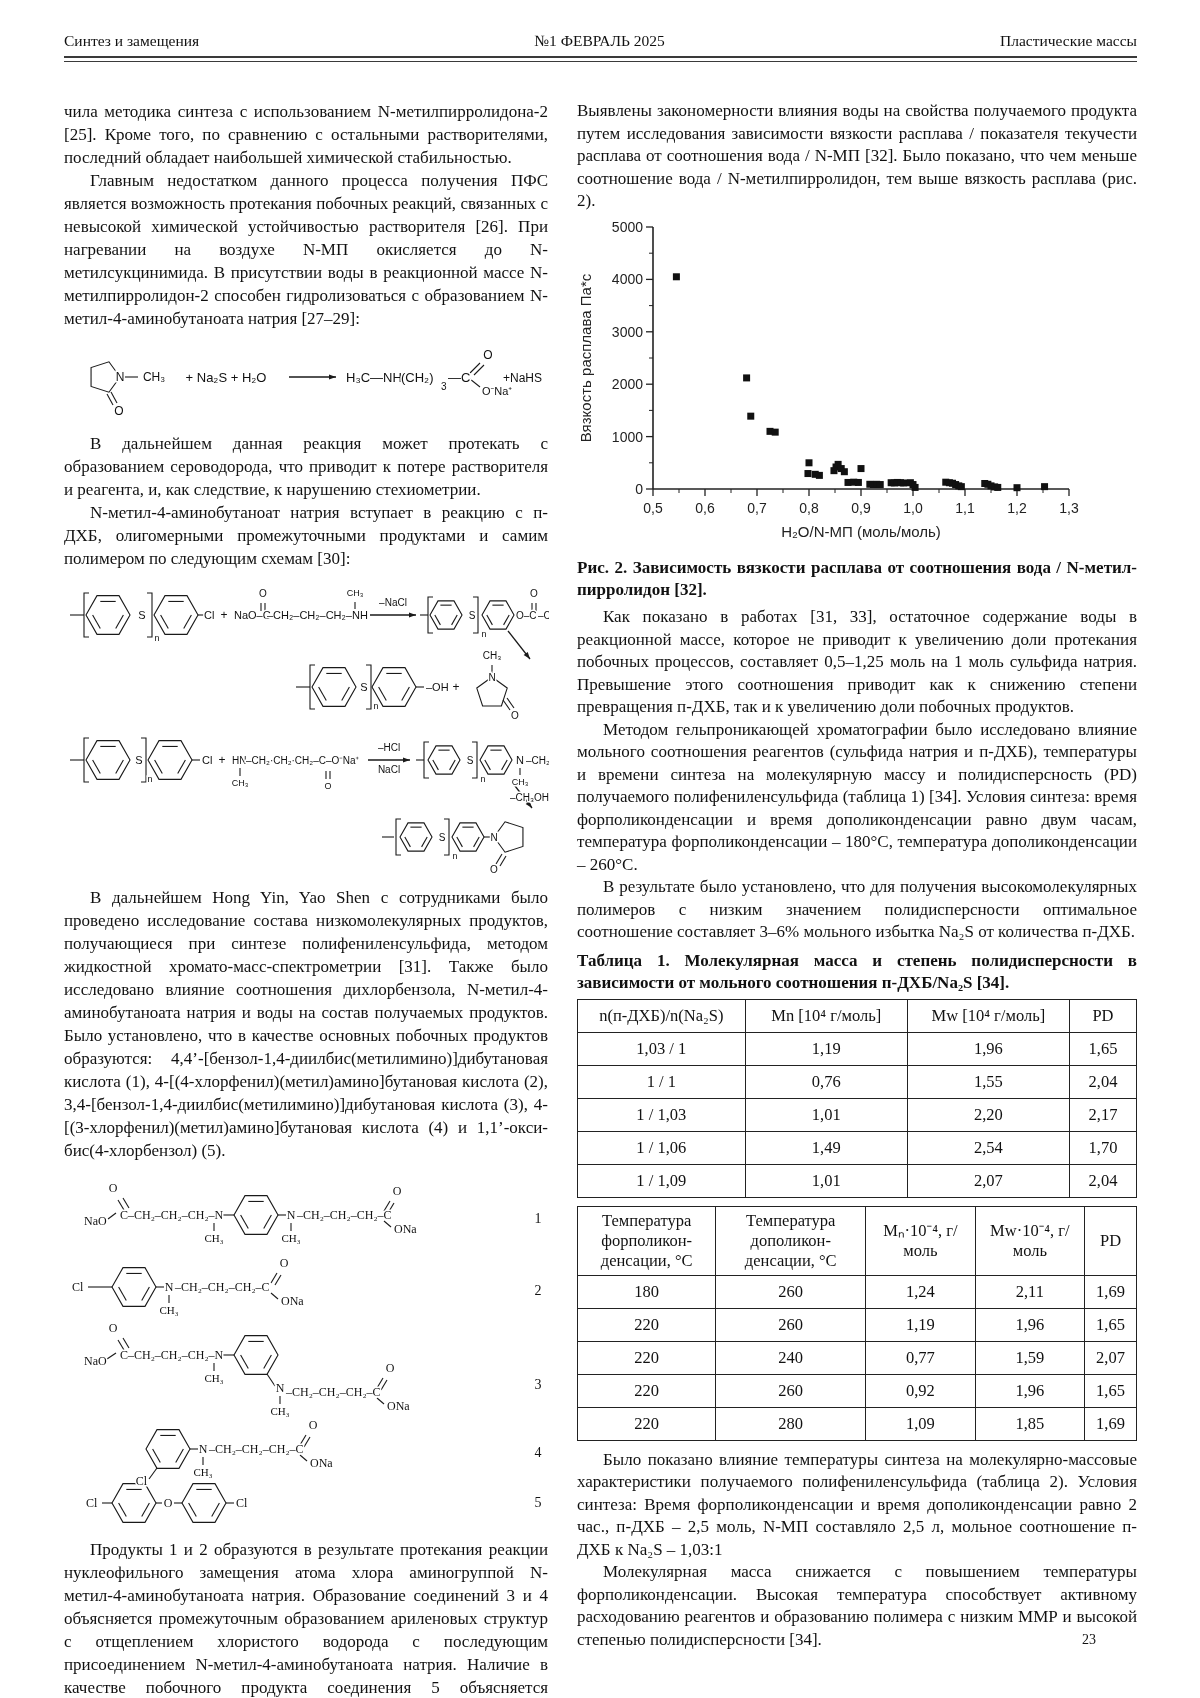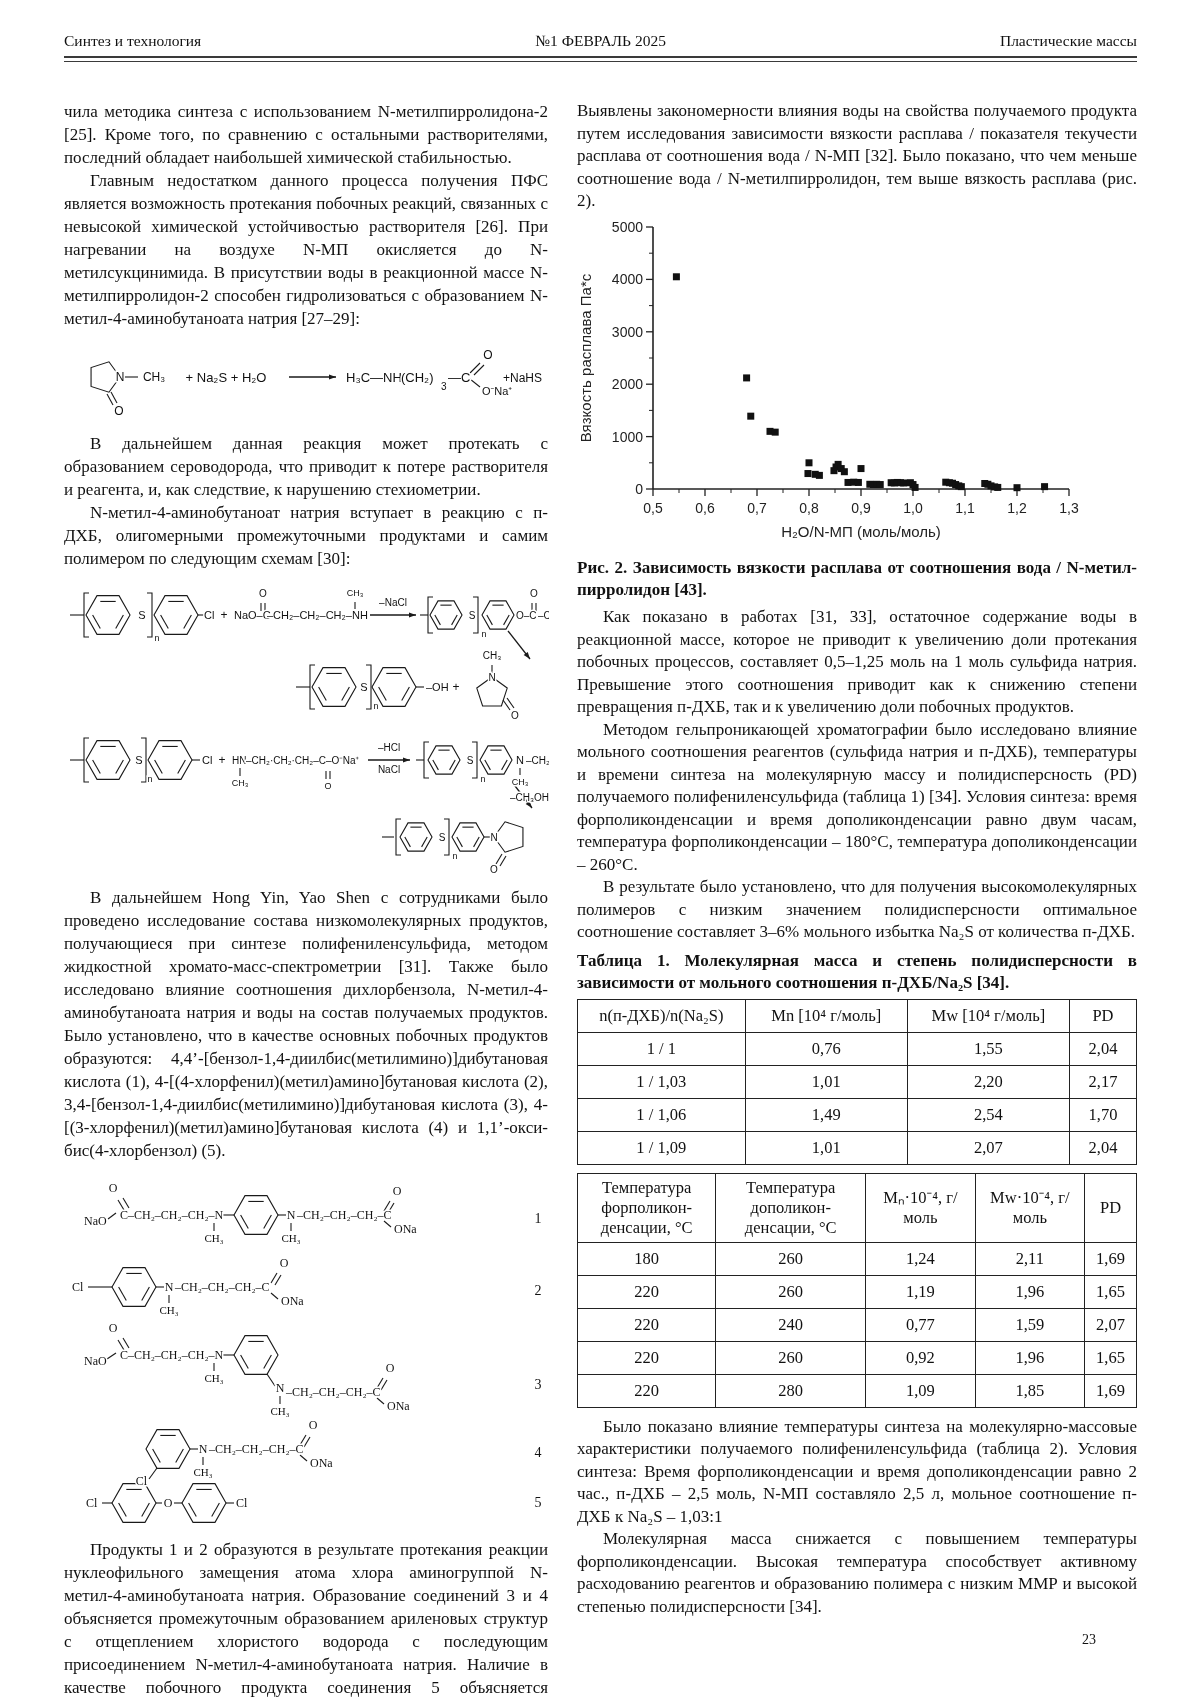--- a/index.html
+++ b/index.html
@@ -26,21 +26,21 @@
   .t2 th{padding:4px 4px;}
   .chartwrap{margin:2px 0 0 -4px;}
   .pageno{position:absolute;left:1082px;top:1632px;font-size:14px;}
 </style>
 </head>
 <body>
 
 <div class="page">
 
   <div class="hdr">
-    <span>Синтез и технология</span>
+    <span>Синтез и замещения</span>
     <span>№1  ФЕВРАЛЬ  2025</span>
     <span>Пластические массы</span>
   </div>
   <div class="rule"></div>
 
   <div class="col lc">
     <p class="noind">чила методика синтеза с использованием N-метилпирролидона-2 [25]. Кроме того, по сравнению с остальными растворителями, последний обладает наибольшей химической стабильностью.</p>
     <p>Главным недостатком данного процесса получения ПФС является возможность протекания побочных реакций, связанных с невысокой химической устойчивостью растворителя [26]. При нагревании на воздухе N-МП окисляется до N-метилсукцинимида. В присутствии воды в реакционной массе N-метилпирролидон-2 способен гидролизоваться с образованием N-метил-4-аминобутаноата натрия [27–29]:</p>
     <div class="scheme"><svg viewBox="0 0 480 86" width="480" height="86">
           <polygon points="56,42 44.94427190999916,26.78309573927754 27.05572809000084,32.595435963320426 27.05572809000084,51.40456403667957 44.94427190999916,57.21690426072246" fill="none" stroke="#1a1a1a" stroke-width="1.1"></polygon>
@@ -394,37 +394,43 @@
           <rect x="408.25999999999993" y="264.998" width="7" height="7" fill="#111111"></rect>
           <rect x="411.37999999999994" y="265.784" width="7" height="7" fill="#111111"></rect>
           <rect x="414.49999999999994" y="267.356" width="7" height="7" fill="#111111"></rect>
           <rect x="418.14" y="268.404" width="7" height="7" fill="#111111"></rect>
           <rect x="421.26" y="268.928" width="7" height="7" fill="#111111"></rect>
           <rect x="440.49999999999994" y="269.19" width="7" height="7" fill="#111111"></rect>
           <rect x="468.05999999999995" y="268.142" width="7" height="7" fill="#111111"></rect>
           <text x="18" y="143" font-size="15" text-anchor="middle" font-family="&quot;Liberation Sans&quot;,sans-serif" fill="#222" transform="rotate(-90 18 143)">Вязкость расплава Па*с</text>
           <text x="288" y="322" font-size="15" text-anchor="middle" font-family="&quot;Liberation Sans&quot;,sans-serif" fill="#222">H₂O/N-МП (моль/моль)</text>
         </svg></div>
-    <div class="figcap">Рис. 2. Зависимость вязкости расплава от соотношения вода / N-метил-пирролидон [43].</div>
+    <div class="figcap">Рис. 2. Зависимость вязкости расплава от соотношения вода / N-метил-пирролидон [32].</div>
     <p>Как показано в работах [31, 33], остаточное содержание воды в реакционной массе, которое не приводит к увеличению доли протекания побочных процессов, составляет 0,5–1,25 моль на 1 моль сульфида натрия. Превышение этого соотношения приводит как к снижению степени превращения п-ДХБ, так и к увеличению доли побочных продуктов.</p>
     <p>Методом гельпроникающей хроматографии было исследовано влияние мольного соотношения реагентов (сульфида натрия и п-ДХБ), температуры и времени синтеза на молекулярную массу и полидисперсность (PD) получаемого полифениленсульфида (таблица 1) [34]. Условия синтеза: время форполиконденсации и время дополиконденсации равно двум часам, температура форполиконденсации – 180°С, температура дополиконденсации – 260°С.</p>
     <p>В результате было установлено, что для получения высокомолекулярных полимеров с низким значением полидисперсности оптимальное соотношение составляет 3–6% мольного избытка Na₂S от количества п-ДХБ.</p>
     <div class="tabcap">Таблица 1. Молекулярная масса и степень полидисперсности в зависимости от мольного соотношения п-ДХБ/Na₂S [34].</div>
     <div class="tablebox t1">
         <table>
           <thead>
             <tr>
               <th>n(п-ДХБ)/n(Na₂S)</th>
               <th>Mn [10⁴ г/моль]</th>
               <th>Mw [10⁴ г/моль]</th>
               <th>PD</th>
             </tr>
           </thead>
           <tbody>
             <tr>
+              <td>1,03 / 1</td>
+              <td>1,19</td>
+              <td>1,96</td>
+              <td>1,65</td>
+            </tr>
+            <tr>
               <td>1 / 1</td>
               <td>0,76</td>
               <td>1,55</td>
               <td>2,04</td>
             </tr>
             <tr>
               <td>1 / 1,03</td>
               <td>1,01</td>
               <td>2,20</td>
               <td>2,17</td>

